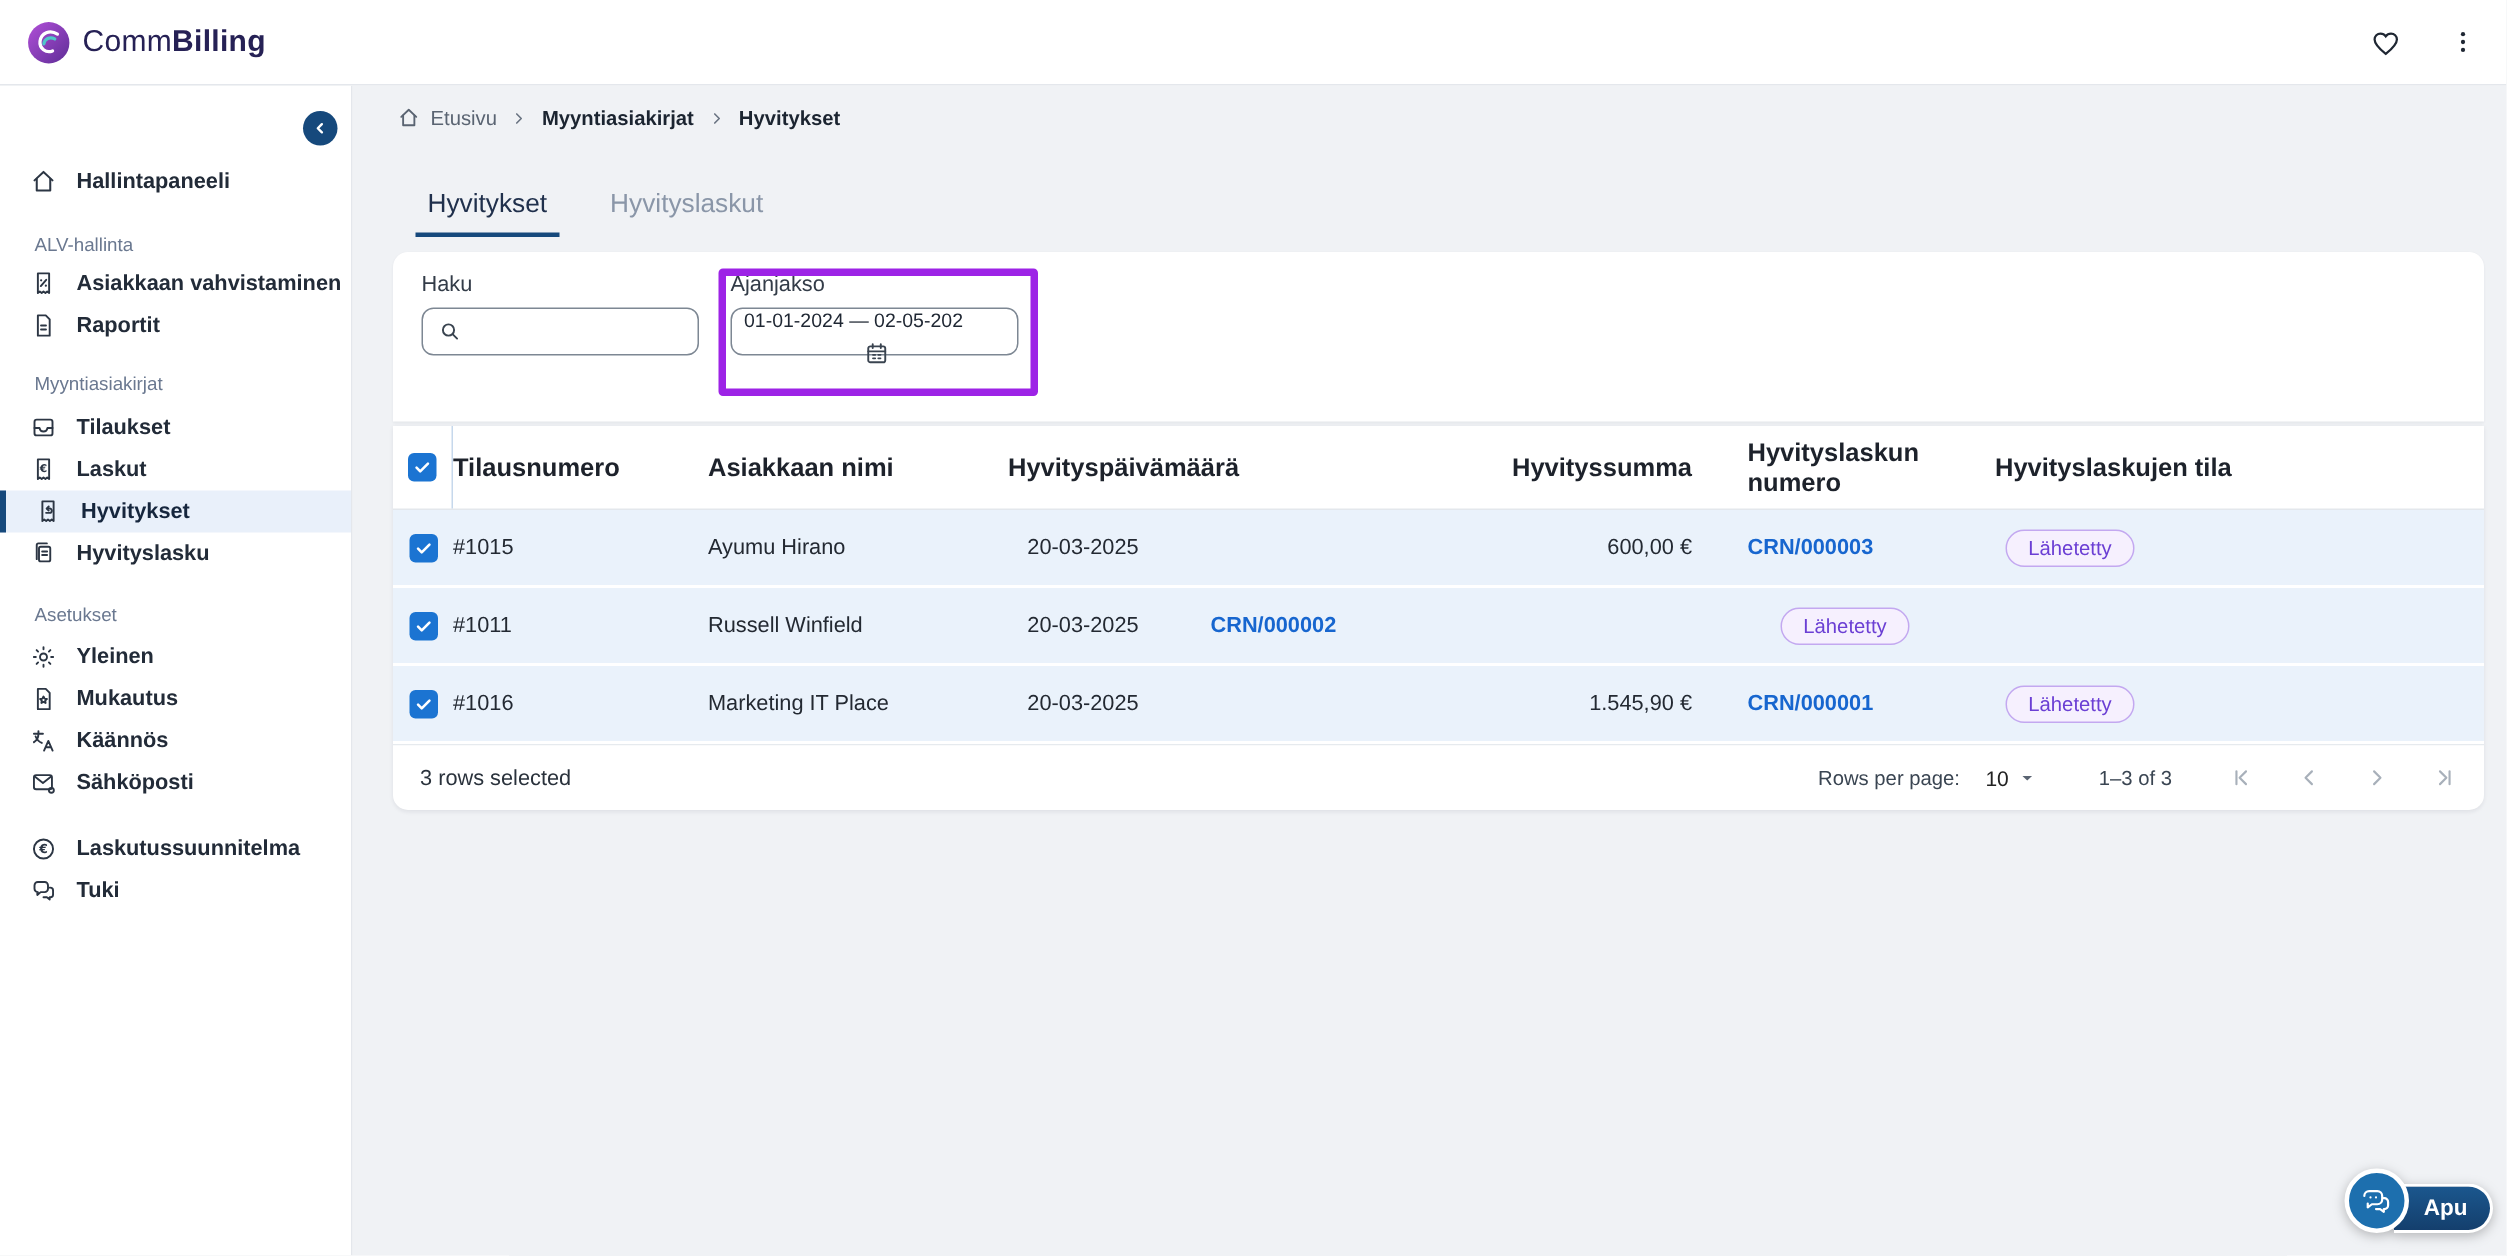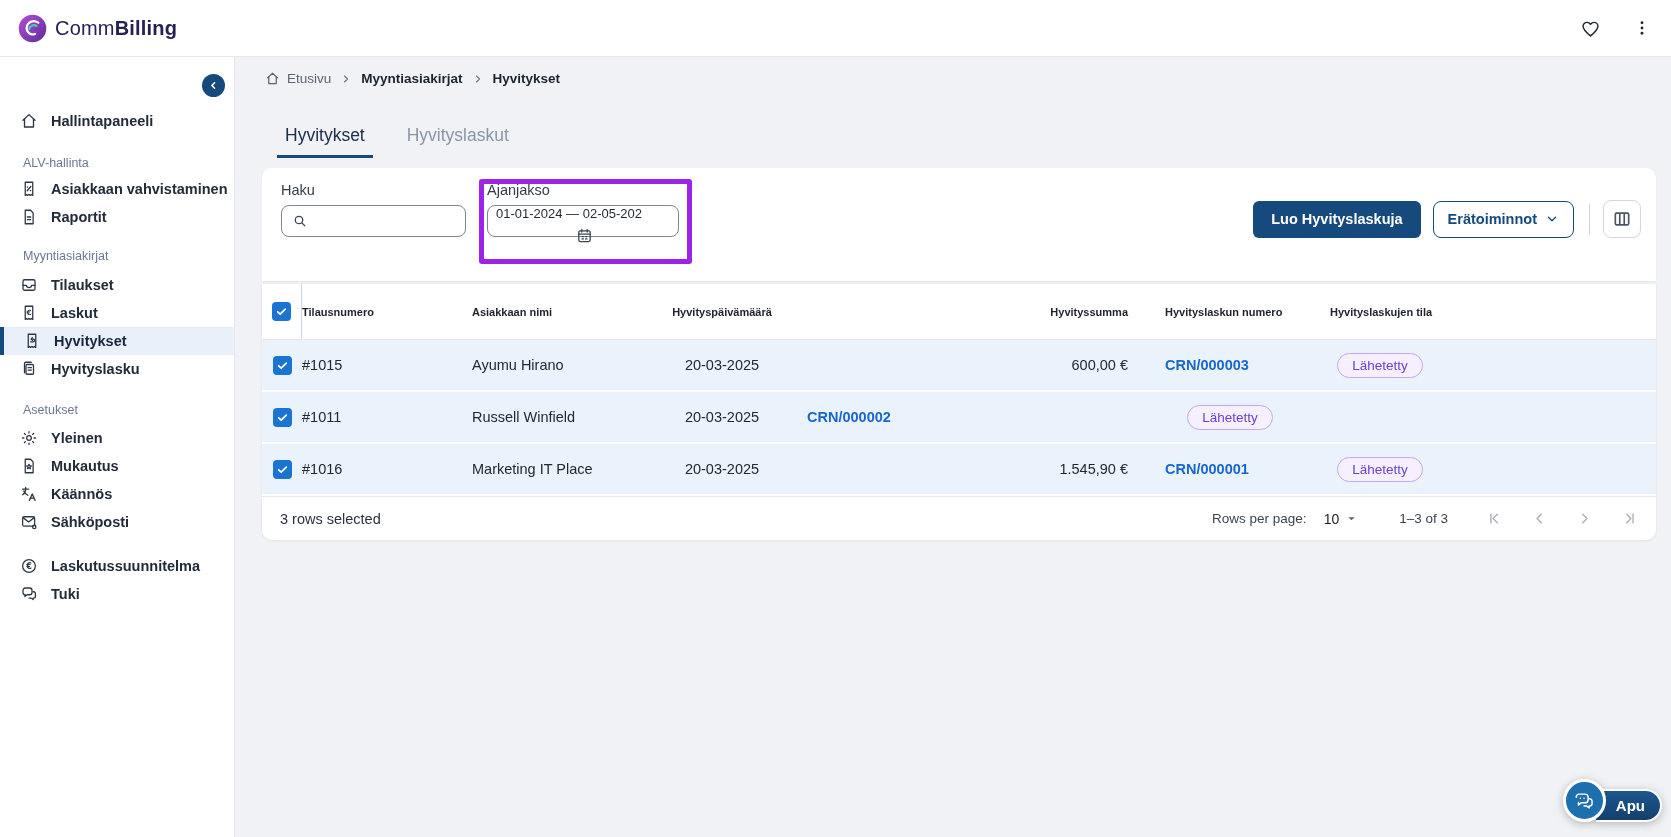--- a/index.html
+++ b/index.html
@@ -70,21 +70,21 @@
   .btn-outline{height:37px;margin-left:12px;padding:0 14px;background:#fff;color:var(--primary);
     border:1.5px solid var(--primary);border-radius:8px;font-size:14.5px;font-weight:700;cursor:pointer;
     display:flex;align-items:center;gap:8px;font-family:inherit;}
   .v-divider{width:1px;height:31px;background:#D0D5DA;margin:0 13px 0 15px;}
   .btn-square{width:38px;height:38px;background:#fff;border:1px solid #D4D8DD;border-radius:8px;
     display:flex;align-items:center;justify-content:center;cursor:pointer;color:#4A5560;}
 
   
   .table-card{margin-top:3px;background:#fff;border-radius:0 0 10px 10px;box-shadow:0 1px 3px rgba(20,30,50,.08);}
   .trow{display:grid;grid-template-columns:40px 170px 200px 100px 358px 200px 100px 1fr;align-items:center;}
-  .thead{height:56px;border-bottom:1px solid #E3E7EC;font-weight:700;font-size:11px;color:#1D222B;}
+  .thead{height:56px;border-bottom:1px solid #E3E7EC;font-weight:700;font-size:17px;color:#1D222B;}
   .cell-check{height:100%;display:flex;align-items:center;justify-content:center;}
   .thead .cell-check{border-right:1px solid #C6D8EC;}
   .c-center{text-align:center;}
   .c-right{text-align:right;padding-right:2px;}
   .c-pad{padding-left:35px;}
   .tbody-row{height:52px;background:var(--row-selected);border-bottom:2px solid #fff;font-size:14.5px;color:#232932;cursor:pointer;}
   .tbody-row:last-child{border-bottom:none;}
   .link{color:var(--link);font-weight:700;cursor:pointer;}
   .badge{display:inline-block;min-width:72px;padding:4px 14px;border-radius:14px;text-align:center;
     font-size:13.5px;background:var(--badge-bg);border:1px solid var(--badge-border);color:var(--badge-text);}
@@ -344,40 +344,20 @@
             <svg width="17" height="17" viewBox="0 0 24 24" fill="none" stroke="#3A4450" stroke-width="1.8" stroke-linecap="round">
                 <rect x="4" y="5.5" width="16" height="15" rx="2"></rect>
                 <path d="M4 10.2h16M8.2 3.5v3.6M15.8 3.5v3.6M8.5 13.5h2M13.5 13.5h2M8.5 16.8h2M13.5 16.8h2"></path>
               </svg>
           </span>
         </div>
       </div>
 
       <div class="highlight-box"></div>
 
-      <div class="filter-actions">
-        <button class="btn-primary">Luo Hyvityslaskuja</button>
-        <button class="btn-outline">
-          <span>Erätoiminnot</span>
-          <span style="display:flex">
-            <svg width="14" height="14" viewBox="0 0 24 24" fill="none" stroke="currentColor" stroke-width="2.4" stroke-linecap="round" stroke-linejoin="round">
-                <path d="m6 9 6 6 6-6"></path>
-              </svg>
-          </span>
-        </button>
-        <div class="v-divider"></div>
-        <button class="btn-square" title="Columns">
-          <span style="display:flex">
-            <svg width="20" height="20" viewBox="0 0 24 24" fill="none" stroke="currentColor" stroke-width="2">
-                <rect x="4" y="5" width="16" height="14" rx="1.5"></rect>
-                <path d="M9.3 5v14M14.7 5v14"></path>
-              </svg>
-          </span>
-        </button>
-      </div>
     </section>
 
     <section class="table-card">
       <div class="trow thead">
         <div class="cell-check">
           <span class="cb">
             <svg width="13" height="13" viewBox="0 0 24 24" fill="none" stroke="#fff" stroke-width="3.2" stroke-linecap="round" stroke-linejoin="round">
                 <path d="m5 12.5 4.5 4.5L19 7.5"></path>
               </svg>
           </span>

